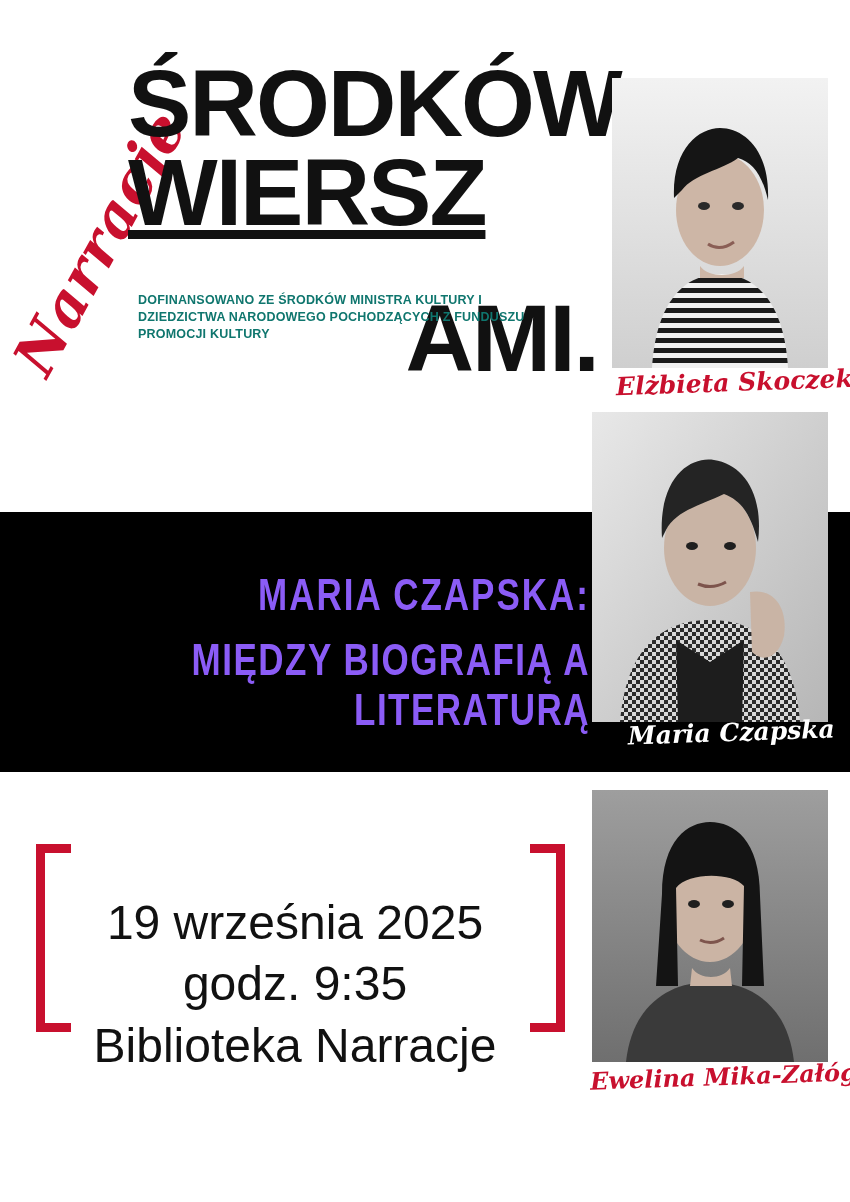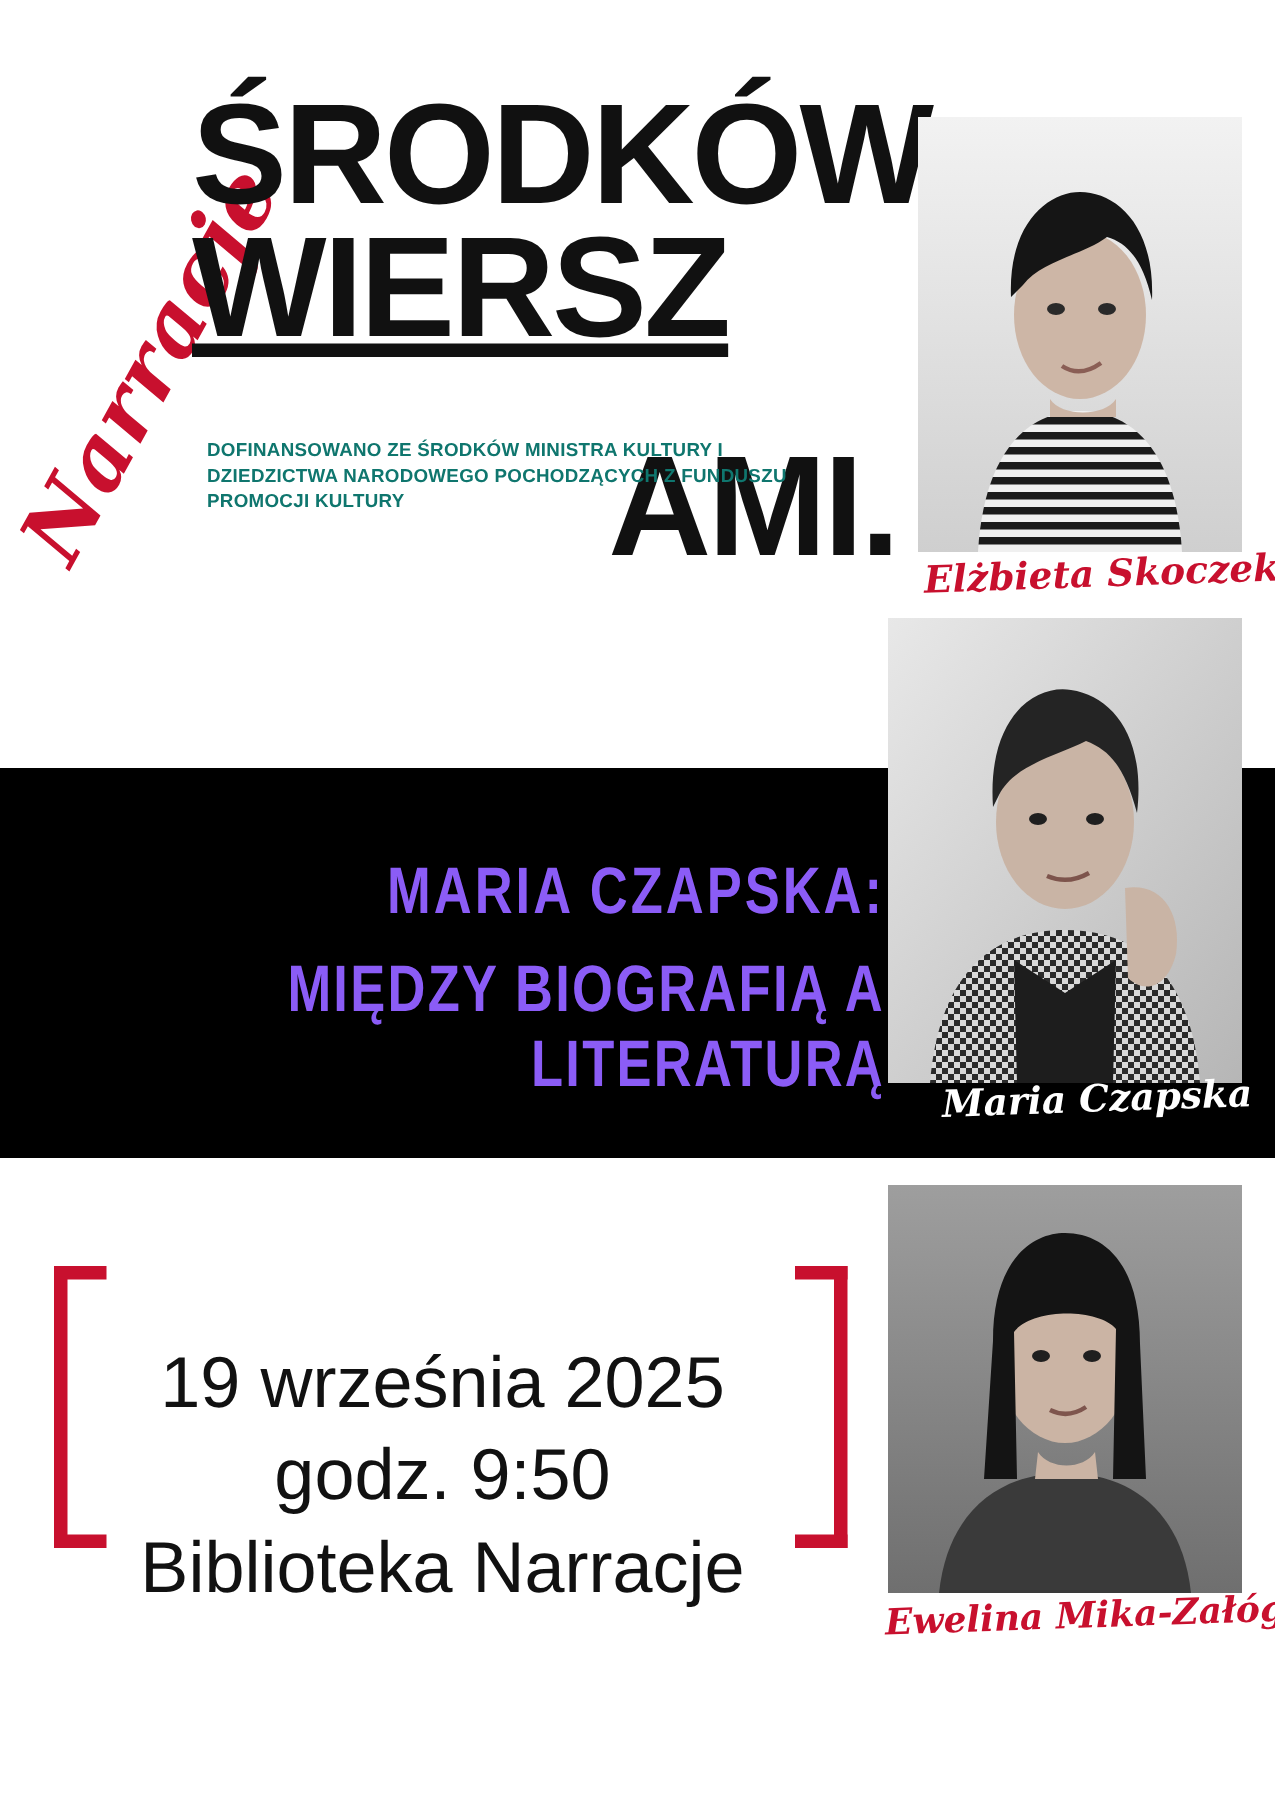--- a/index.html
+++ b/index.html
@@ -199,21 +199,21 @@
       <path d="M158 180 C182 176 196 196 192 224 C186 248 170 250 160 240 Z" fill="#c9b4a5"></path>
     </svg>
   </div>
   <div class="sig sig2">Maria Czapska</div>
 
   <div class="date-wrap">
     <div class="bracket left"></div>
     <div class="bracket right"></div>
     <div class="date-lines">
       <div>19 września 2025</div>
-      <div>godz. 9:50</div>
+      <div>godz. 9:35</div>
       <div>Biblioteka Narracje</div>
     </div>
   </div>
 
   <div class="portrait p3">
     <svg class="ph-img" viewBox="0 0 236 272" preserveAspectRatio="xMidYMid slice">
       <defs>
         <linearGradient id="bg3" x1="0" y1="0" x2="0" y2="1">
           <stop offset="0%" stop-color="#9e9e9e"></stop>
             <stop offset="100%" stop-color="#6f6f6f"></stop>

